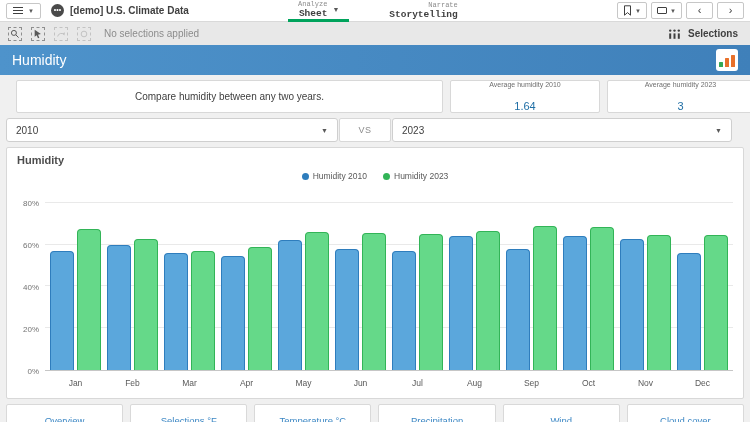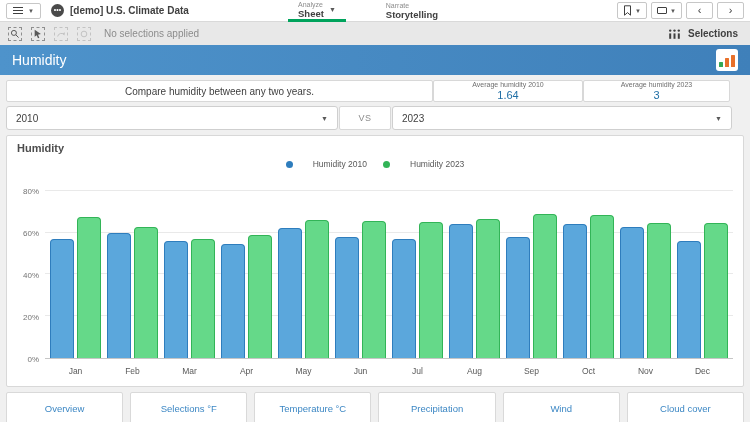--- a/index.html
+++ b/index.html
@@ -10,21 +10,21 @@
   
   .topbar { height:22px; background:#fff; border-bottom:1px solid #d9d9d9; display:flex; align-items:center; padding:0 6px; position:relative; }
   .menu-btn { height:16px; border:1px solid #c7c7c7; border-radius:2px; background:#fff; display:flex; align-items:center; gap:5px; padding:0 6px; font-size:9px; color:#404040; cursor:pointer; }
   .hamburger { display:inline-block; width:10px; }
   .hamburger i { display:block; height:1.5px; background:#404040; margin:1.5px 0; }
   .caret { font-size:6px; color:#595959; }
   .app-icon { width:13px; height:13px; border-radius:50%; background:#4a4a4a; color:#fff; font-size:7px; line-height:12px; text-align:center; letter-spacing:0; margin:0 6px 0 10px; }
   .app-title { font-size:10px; color:#404040; font-weight:700; }
   .tb-center { position:absolute; left:288px; top:0; height:22px; display:flex; gap:30px; }
   .nav-tab { display:flex; align-items:center; gap:5px; padding:0 10px; height:100%; cursor:pointer; }
-  .nav-tab .labels { display:flex; flex-direction:column; align-items:flex-start; line-height:1; }
+  .nav-tab .labels { display:flex; flex-direction:column; align-items:flex-end; line-height:1;font-family:Liberation Mono, monospace; }
   .tab-small { font-size:7px; color:#8c8c8c; margin-bottom:1px; }
   .tab-big { font-size:9.5px; font-weight:700; color:#404040; }
   .nav-tab.active { border-bottom:3px solid #00a35c; }
   .tab-chev { font-size:7px; color:#595959; }
   .tb-right { margin-left:auto; display:flex; gap:4px; }
   .tb-btn { height:17px; min-width:27px; border:1px solid #c7c7c7; border-radius:2px; background:#fff; display:flex; align-items:center; justify-content:center; gap:3px; font-size:9px; color:#404040; cursor:pointer; padding:0 5px; }
   .tb-btn svg { display:block; }
   .sheet-glyph { display:inline-block; width:10px; height:7px; border:1px solid #404040; border-radius:1px; }
   .angle { font-size:11px; color:#404040; line-height:1; }
 
@@ -38,36 +38,36 @@
 
   
   .sheet-title-bar { height:30px; background:linear-gradient(90deg,#4e93cb,#3f80ba); display:flex; align-items:center; padding:0 12px; }
   .sheet-title { color:#fff; font-size:14px; font-weight:400; }
   .chart-app-icon { margin-left:auto; width:22px; height:22px; background:#fff; border-radius:3px; display:flex; align-items:flex-end; justify-content:center; gap:2px; padding-bottom:4px; cursor:pointer; }
   .chart-app-icon i { display:block; width:4px; border-radius:0.5px; }
 
   
   .content { padding:5px 6px 4px; }
   .panel { background:#fff; border:1px solid #d8d8d8; border-radius:2px; }
-  .kpi-row { display:grid; grid-template-columns:427px 150px 147px; height:21px; }
+  .kpi-row { display:grid; grid-template-columns:427px 150px 147px; gap:7px; height:33px;margin-left:10px; }
   .desc-panel { display:flex; align-items:center; justify-content:center; font-size:10px; color:#404040; }
   .kpi-panel { display:flex; flex-direction:column; align-items:center; justify-content:space-between; line-height:1; cursor:pointer; }
   .kpi-label { font-size:7px; color:#6e6e6e; margin-bottom:2px; }
   .kpi-value { font-size:11px; color:#1f6ea5; }
 
   .filter-row { margin-top:5px; display:grid; grid-template-columns:332px 52px 340px; gap:1px; height:24px; }
   .dropdown { background:#fff; border:1px solid #cfcfcf; border-radius:3px; display:flex; align-items:center; padding:0 9px; font-size:10px; color:#404040; cursor:pointer; }
   .dd-caret { margin-left:auto; font-size:7px; color:#595959; }
   .vs-panel { display:flex; align-items:center; justify-content:center; font-size:9px; color:#8c8c8c; letter-spacing:0.5px; }
 
   
   .chart-panel { margin-top:5px; height:252px; padding:6px 10px 3px; display:flex; flex-direction:column; }
   .chart-title { font-size:11px; font-weight:700; color:#4d4d4d; height:13px; }
   .legend { display:flex; justify-content:center; gap:16px; margin-top:3px; height:12px; align-items:center; }
-  .legend-item { display:flex; align-items:center; gap:20px; font-size:8.5px; color:#595959; cursor:pointer; }
+  .legend-item { display:flex; align-items:center; gap:4px; font-size:8.5px; color:#595959; cursor:pointer; }
   .legend-dot { width:7px; height:7px; border-radius:50%; }
   .plot-wrap { flex:1; display:flex; margin-top:4px; }
   .y-axis { width:28px; position:relative; }
   .y-tick { position:absolute; right:6px; transform:translateY(50%); font-size:8px; color:#737373; }
   .plot-inner { flex:1; position:relative; border-bottom:1px solid #c6c6c6; }
   .gridline { position:absolute; left:0; right:0; height:1px; background:#e9e9e9; }
   .bars { position:absolute; left:0; right:0; top:0; bottom:0; display:flex; justify-content:space-around; align-items:flex-end; padding:0 2px; }
   .bar-group { display:flex; align-items:flex-end; gap:3px; height:100%; }
   .bar { width:24px; border-radius:4px 4px 0 0; border-style:solid; border-width:1.5px 1.5px 0; cursor:pointer; }
   .month-row { height:14px; margin-left:28px; display:flex; justify-content:space-around; align-items:center; padding:12px 2px; }

